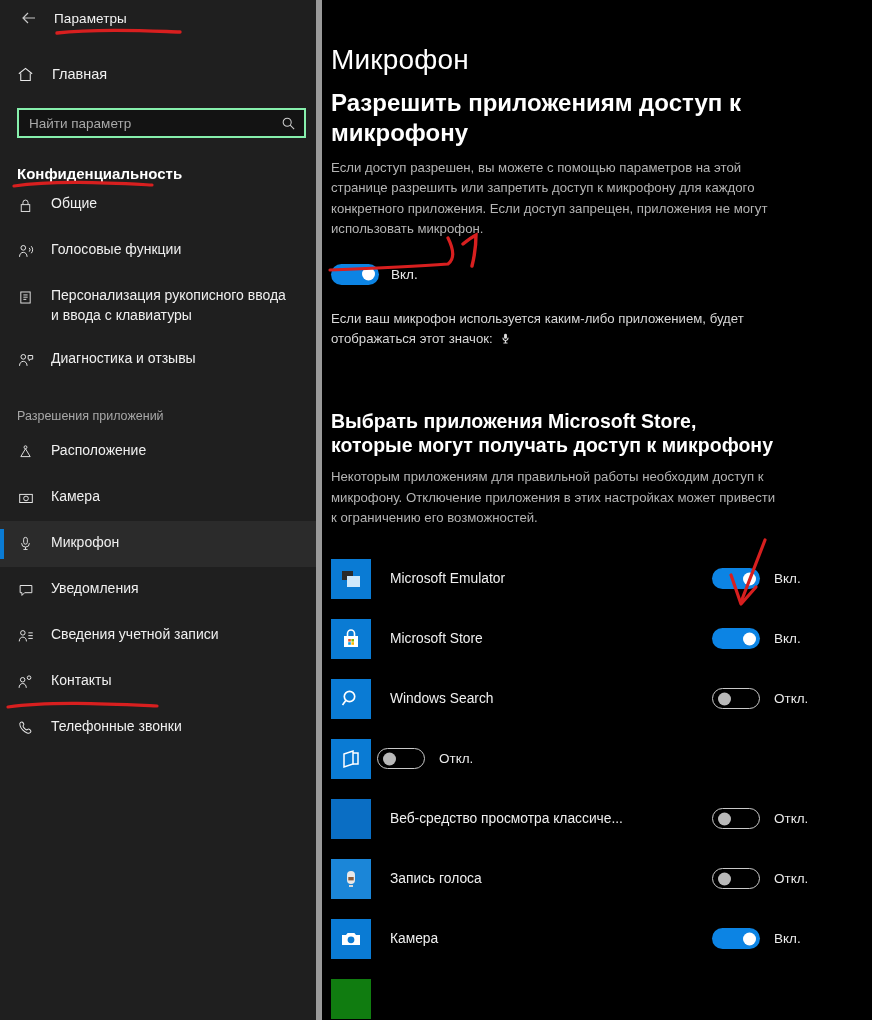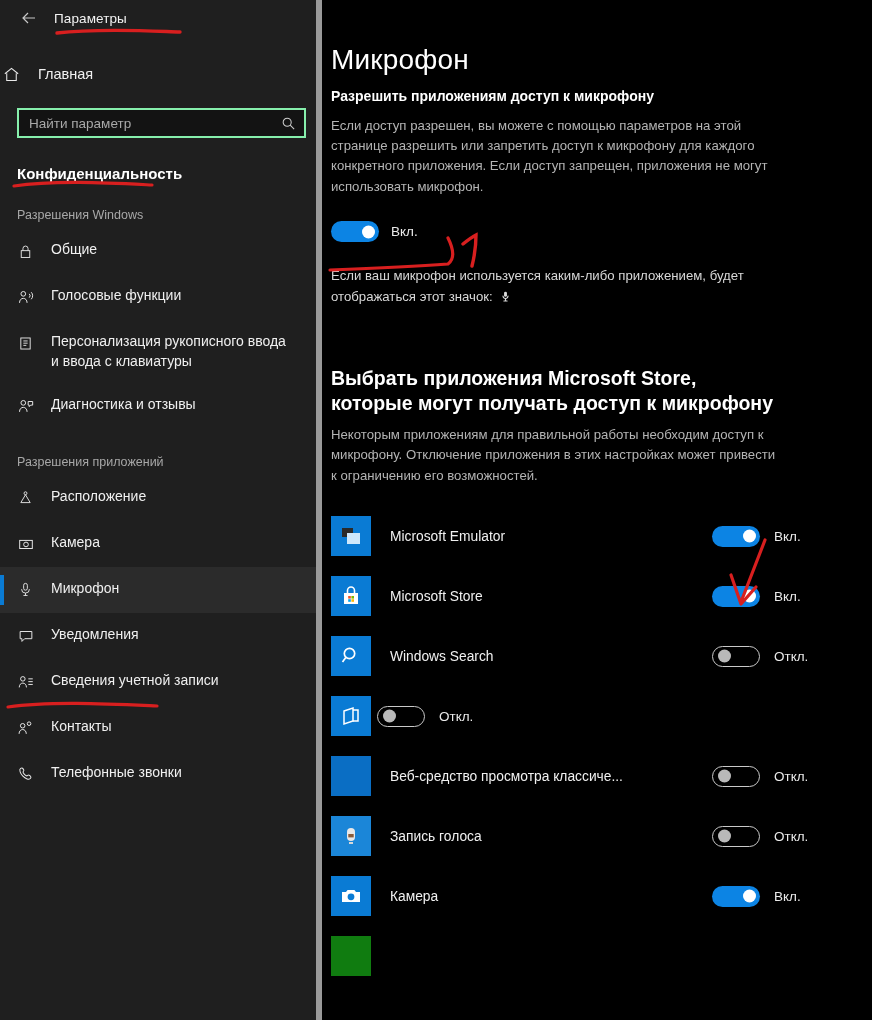--- a/index.html
+++ b/index.html
@@ -39,21 +39,21 @@
   .app-title {
     margin-left: 8px;
     font-size: 13.5px;
     color: #f2f2f2;
     letter-spacing: .1px;
   }
 
   .home-row {
     display: flex; align-items: center;
     height: 40px;
-    padding-left: 2px;
+    padding-left: 16px;
     margin-top: 18px;
   }
   .home-row .ico { width: 30px; color: #eaeaea; display:flex; align-items:center; }
   .home-row .lbl { font-size: 14.5px; color: #f0f0f0; margin-left: 6px; }
 
   .search-wrap {
     margin: 14px 16px 0 17px;
     height: 30px;
     border: 2px solid #86efac;
     background: #131313;
@@ -132,21 +132,21 @@
     overflow: hidden;
   }
   .page-title {
     font-size: 28px;
     font-weight: normal;
     color: #ffffff;
     letter-spacing: .2px;
   }
   .h2 {
     margin-top: 12px;
-    font-size: 14px;
+    font-size: 24px;
     font-weight: bold;
     color: #ffffff;
     max-width: 470px;
     line-height: 1.25;
   }
   .para {
     margin-top: 10px;
     font-size: 13.2px;
     color: #b4b4b4;
     line-height: 1.55;
@@ -248,21 +248,20 @@
       <span class="search-ico">
         <svg width="15" height="15" viewBox="0 0 16 16" fill="none" stroke="currentColor" stroke-width="1.1">
           <circle cx="6.6" cy="6.6" r="4.3"></circle>
             <path d="M9.8 9.8 L14 14"></path>
         </svg>
       </span>
     </div>
 
     <div class="section-title-main">Конфиденциальность</div>
 
-    <div class="group-head">Разрешения Windows</div>
 
     <div class="nav-item">
       <span class="n-ico">
         <svg width="17" height="17" viewBox="0 0 20 20" fill="none" stroke="currentColor" stroke-width="1.1">
           <rect x="5" y="9" width="10" height="8"></rect>
             <path d="M7 9 V6.6 A3 3 0 0 1 13 6.6 V9"></path>
         </svg>
       </span>
       <span class="n-lbl">Общие</span>
     </div>

